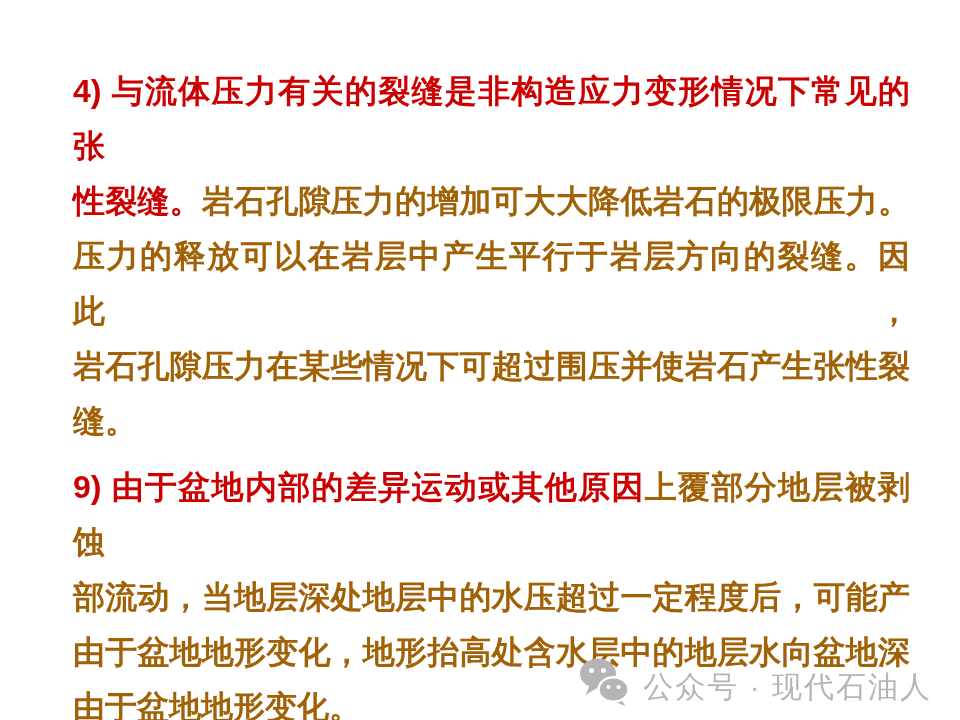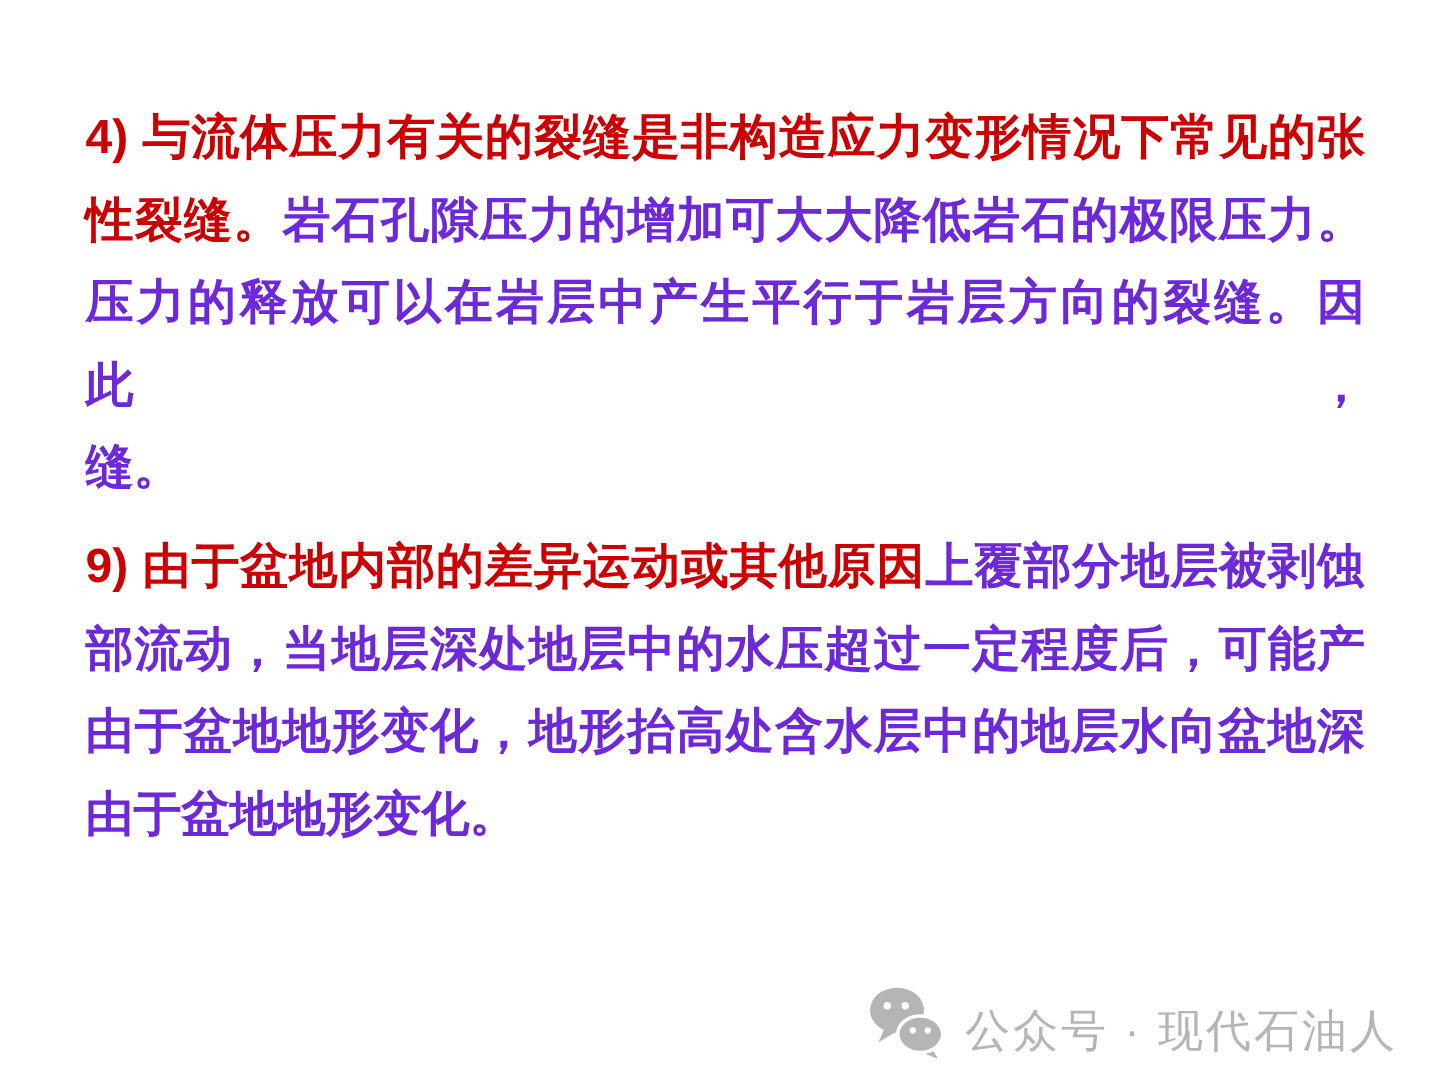--- a/index.html
+++ b/index.html
@@ -14,35 +14,35 @@
     height: 720px;
     background: #ffffff;
     overflow: hidden;
   }
   .content {
     position: absolute;
     left: 57px;
     top: 64px;
     width: 853px;
   }
-  .para { margin: 0 0 11px 0; }
+  .para { margin: 0 0 11px 16px; }
   .line {
     font-size: 32px;
     line-height: 55px;
     font-weight: 700;
     color: #000000;
     text-align: justify;
     text-align-last: justify;
     white-space: normal;
   }
   .line.last {
     text-align-last: left;
   }
   .seg.red { color: #cc0000; }
-  .seg.black { color: #6d28d9; }
+  .seg.black { color: #a16207; }
   .watermark {
     position: absolute;
     right: 28px;
     bottom: 12px;
     display: flex;
     align-items: center;
     gap: 12px;
     color: #b5b5b5;
   }
   .watermark-text {
@@ -58,20 +58,21 @@
 <body>
 
 <div class="slide">
 
   <div class="content">
 
     <div class="para">
       <div class="line"><span class="seg red">4) 与流体压力有关的裂缝是非构造应力变形情况下常见的张</span></div>
       <div class="line"><span class="seg red">性裂缝。</span><span class="seg black">岩石孔隙压力的增加可大大降低岩石的极限压力。</span></div>
       <div class="line"><span class="seg black">压力的释放可以在岩层中产生平行于岩层方向的裂缝。因此，</span></div>
+      <div class="line"><span class="seg black">岩石孔隙压力在某些情况下可超过围压并使岩石产生张性裂</span></div>
       <div class="line last"><span class="seg black">缝。</span></div>
     </div>
 
     <div class="para">
       <div class="line"><span class="seg red">9) 由于盆地内部的差异运动或其他原因</span><span class="seg black">上覆部分地层被剥蚀</span></div>
       <div class="line"><span class="seg black">部流动，当地层深处地层中的水压超过一定程度后，可能产</span></div>
       <div class="line"><span class="seg black">由于盆地地形变化，地形抬高处含水层中的地层水向盆地深</span></div>
       <div class="line last"><span class="seg black">由于盆地地形变化。</span></div>
     </div>
 

